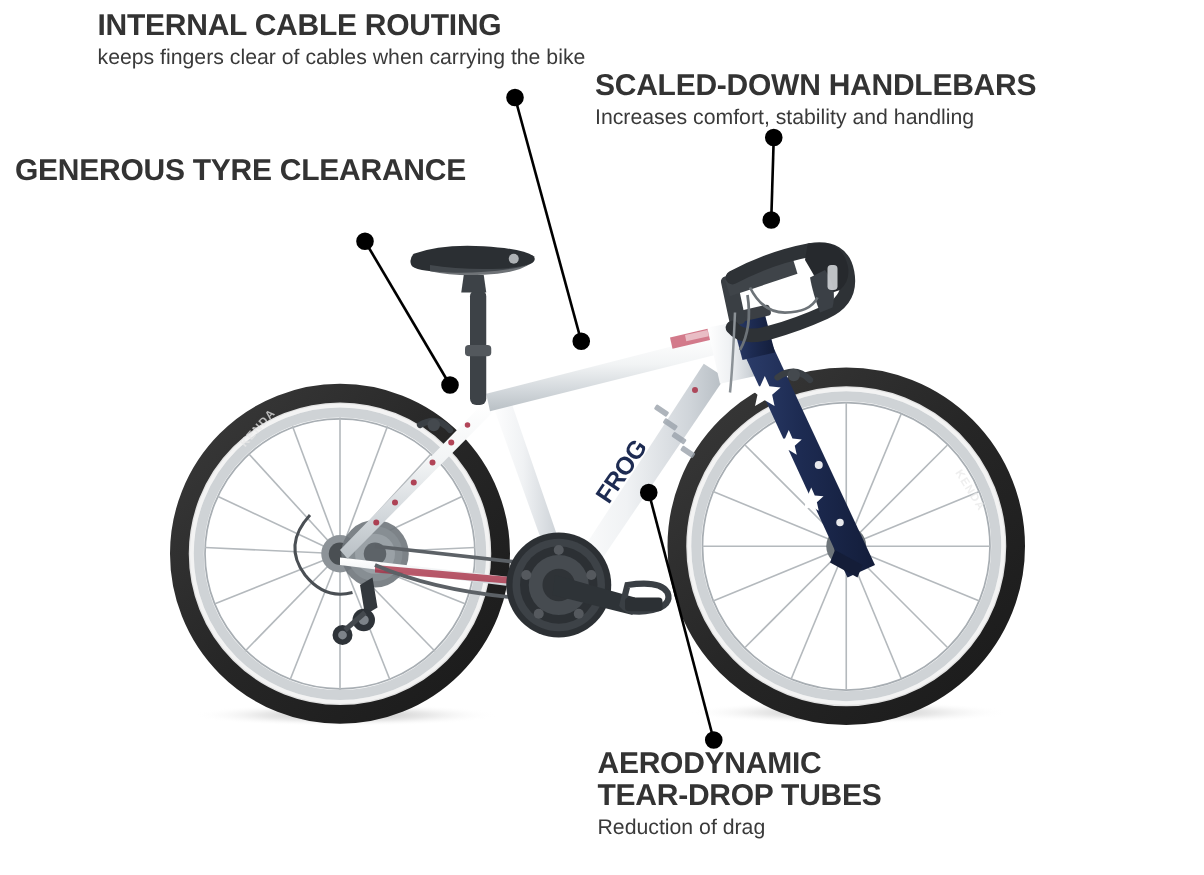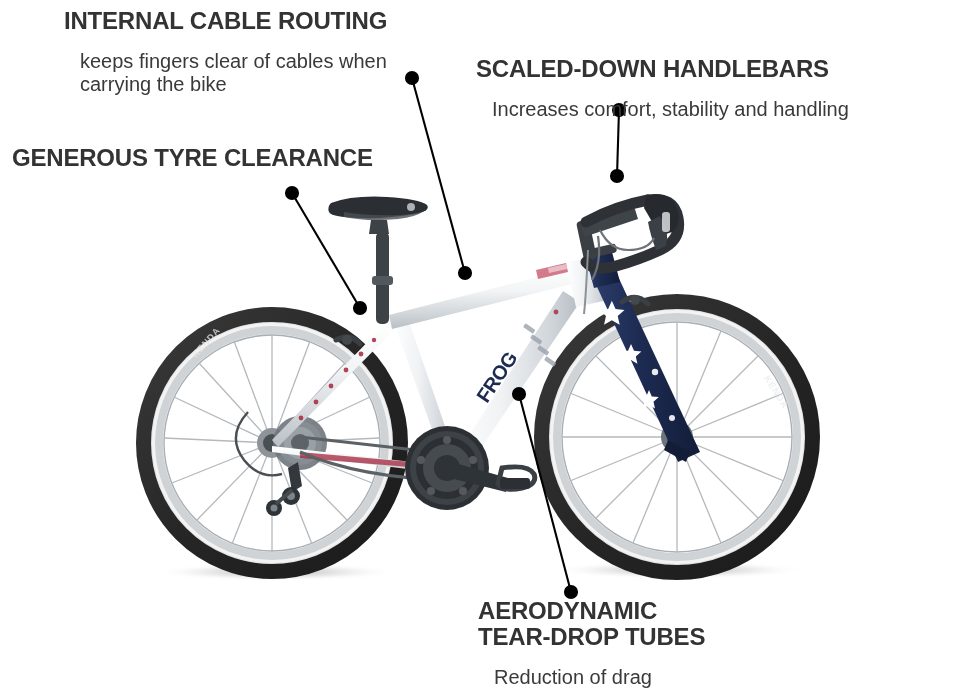--- a/index.html
+++ b/index.html
@@ -26,28 +26,28 @@
     font-size: 24px;
     line-height: 1.08;
     letter-spacing: -0.2px;
     color: #333333;
     margin: 0 0 2px 0;
     white-space: pre-line;
   }
   .callout .c-sub {
     font-family: "Liberation Sans", sans-serif;
     font-weight: normal;
-    font-size: 20px;
+    font-size: 17px;
     line-height: 1.17;
     color: #3a3a3a;
-    margin: 16px;
-  }
-
-  #callout-cable     { left: 64px;  top: 8px;   width: 400px; }
-  #callout-tyre      { left: 12px;  top: 145px; width: 400px; }
+    margin: 0;
+  }
+
+  #callout-cable     { left: 78px;  top: 8px;   width: 400px; }
+  #callout-tyre      { left: 12px;  top: 124px; width: 400px; }
   #callout-handlebar { left: 476px; top: 56px;  width: 420px; }
   #callout-tubes     { left: 478px; top: 598px; width: 340px; }
 
   
   #leaders {
     position: absolute;
     left: 0; top: 0;
     width: 963px; height: 700px;
     pointer-events: none;
   }

